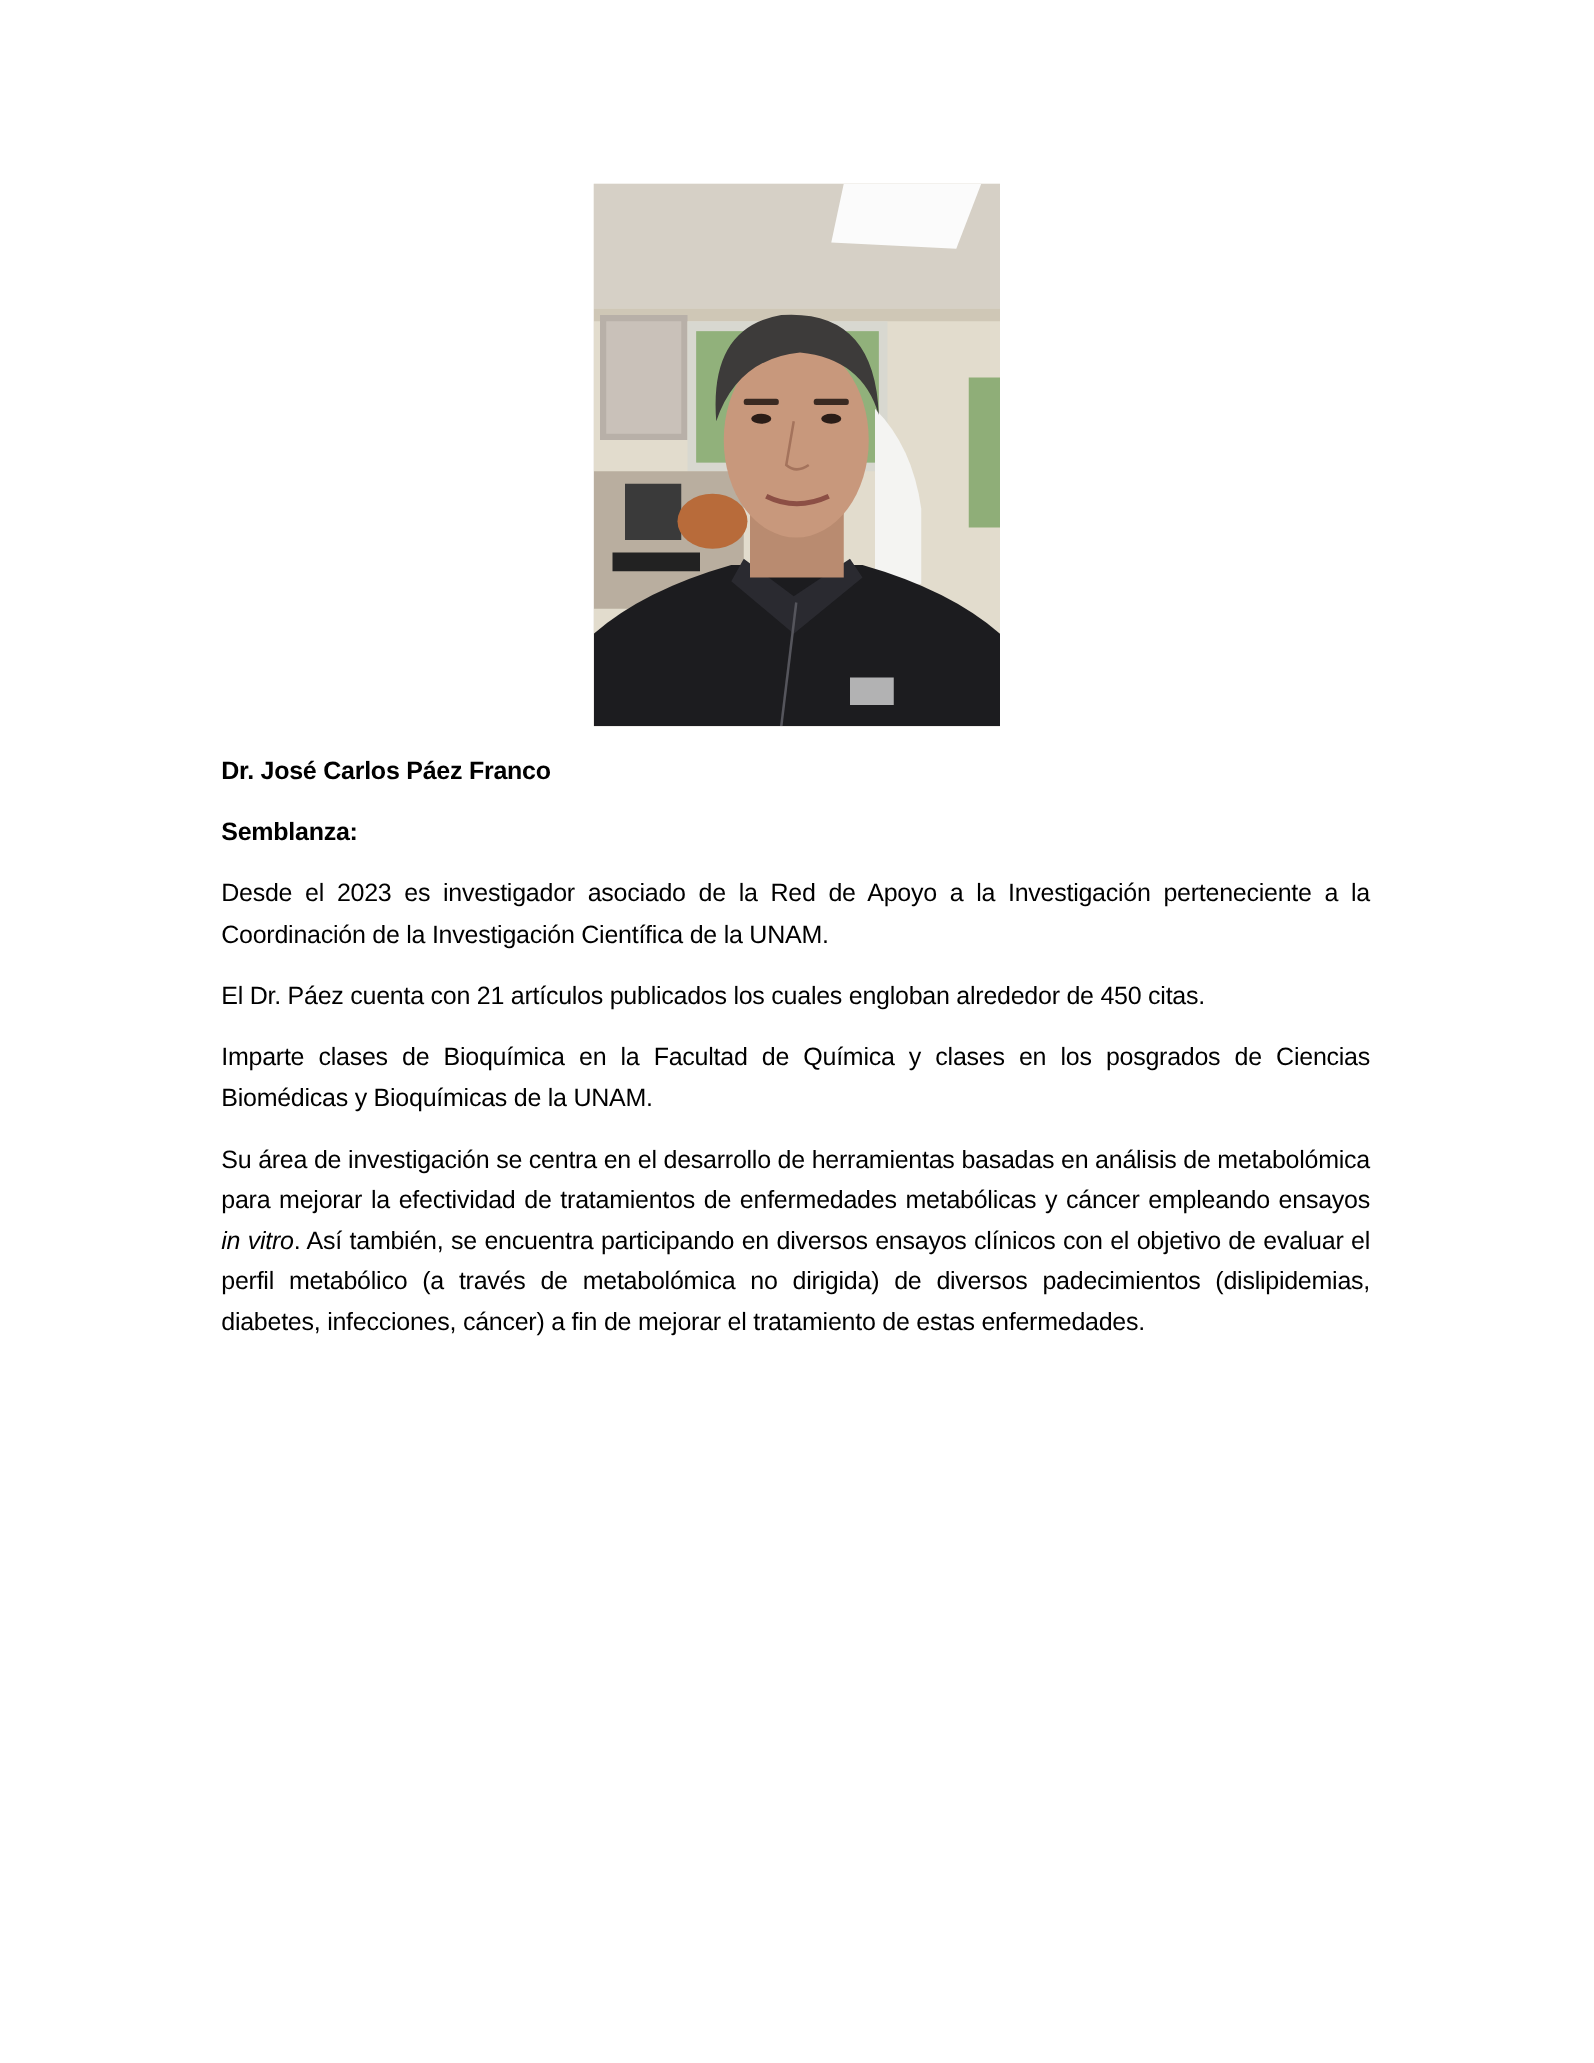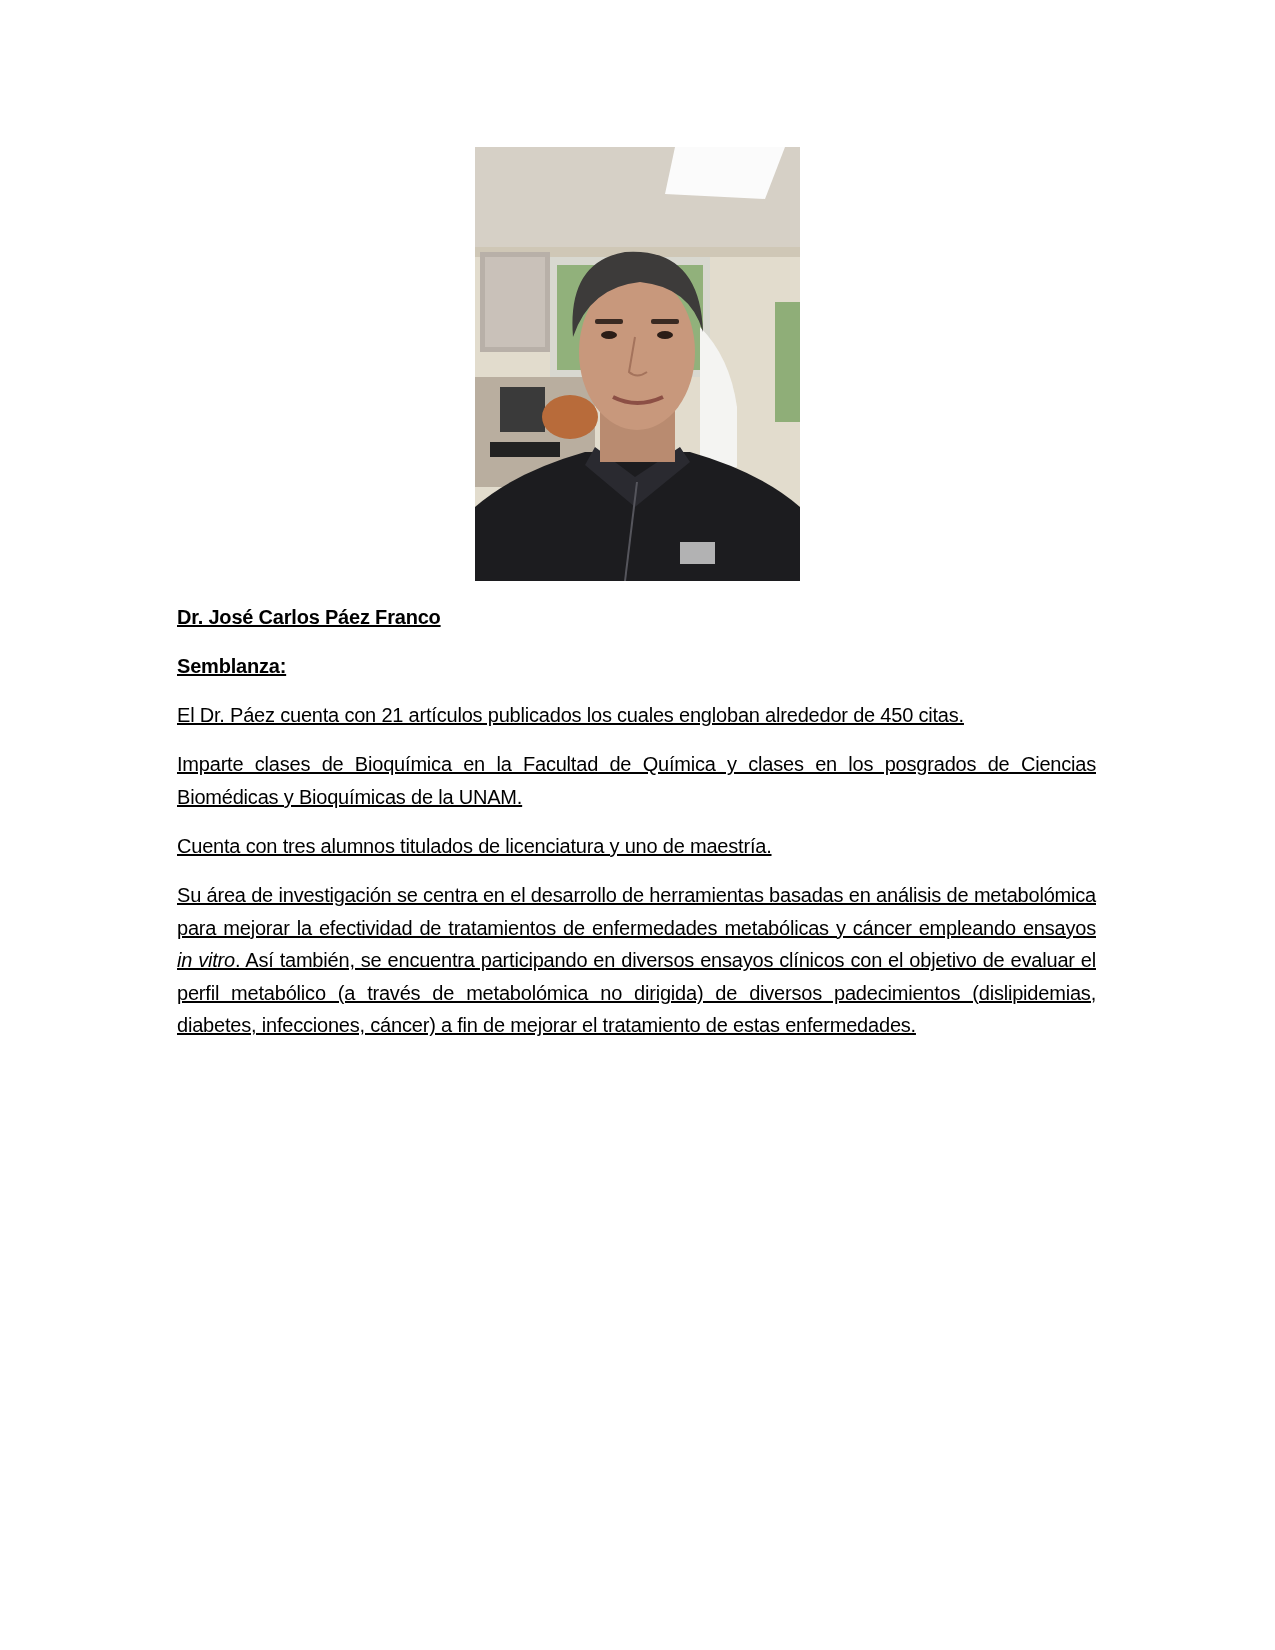--- a/index.html
+++ b/index.html
@@ -36,21 +36,20 @@
 
     
     .content {
       position: absolute;
       left: 177px;
       top: 601px;
       width: 919px;
       font-size: 20px;
       line-height: 32.6px;
       letter-spacing: -0.2px;
-      text-decoration: underline;
     }
     .content p {
       margin: 0 0 16.5px 0;
     }
     .bold { font-weight: bold; }
     .justify { text-align: justify; }
     .italic { font-style: italic; }
   </style>
 </head>
 <body>
@@ -102,19 +101,19 @@
       <path d="M160,190 L154,225 Q162,232 172,225" fill="none" stroke="#a4735c" stroke-width="2"></path>
       <path d="M138,250 Q162,262 188,250" fill="none" stroke="#8c4f45" stroke-width="4"></path>
 
       <rect x="205" y="395" width="35" height="22" fill="#d8d8d8" opacity="0.8"></rect>
     </svg>
   </div>
 
   <div class="content">
     <p class="bold">Dr. José Carlos Páez Franco</p>
     <p class="bold">Semblanza:</p>
+    <p class="justify">Desde el 2023 es investigador asociado de la Red de Apoyo a la Investigación perteneciente a la Coordinación de la Investigación Científica de la UNAM.</p>
     <p class="justify">El Dr. Páez cuenta con 21 artículos publicados los cuales engloban alrededor de 450 citas.</p>
     <p class="justify">Imparte clases de Bioquímica en la Facultad de Química y clases en los posgrados de Ciencias Biomédicas y Bioquímicas de la UNAM.</p>
-    <p class="justify">Cuenta con tres alumnos titulados de licenciatura y uno de maestría.</p>
     <p class="justify"><span>Su área de investigación se centra en el desarrollo de herramientas basadas en análisis de metabolómica para mejorar la efectividad de tratamientos de enfermedades metabólicas y cáncer empleando ensayos </span><span class="italic">in vitro</span><span>. Así también, se encuentra participando en diversos ensayos clínicos con el objetivo de evaluar el perfil metabólico (a través de metabolómica no dirigida) de diversos padecimientos (dislipidemias, diabetes, infecciones, cáncer) a fin de mejorar el tratamiento de estas enfermedades.</span></p>
   </div>
 
 </div>
 
 </body></html>

